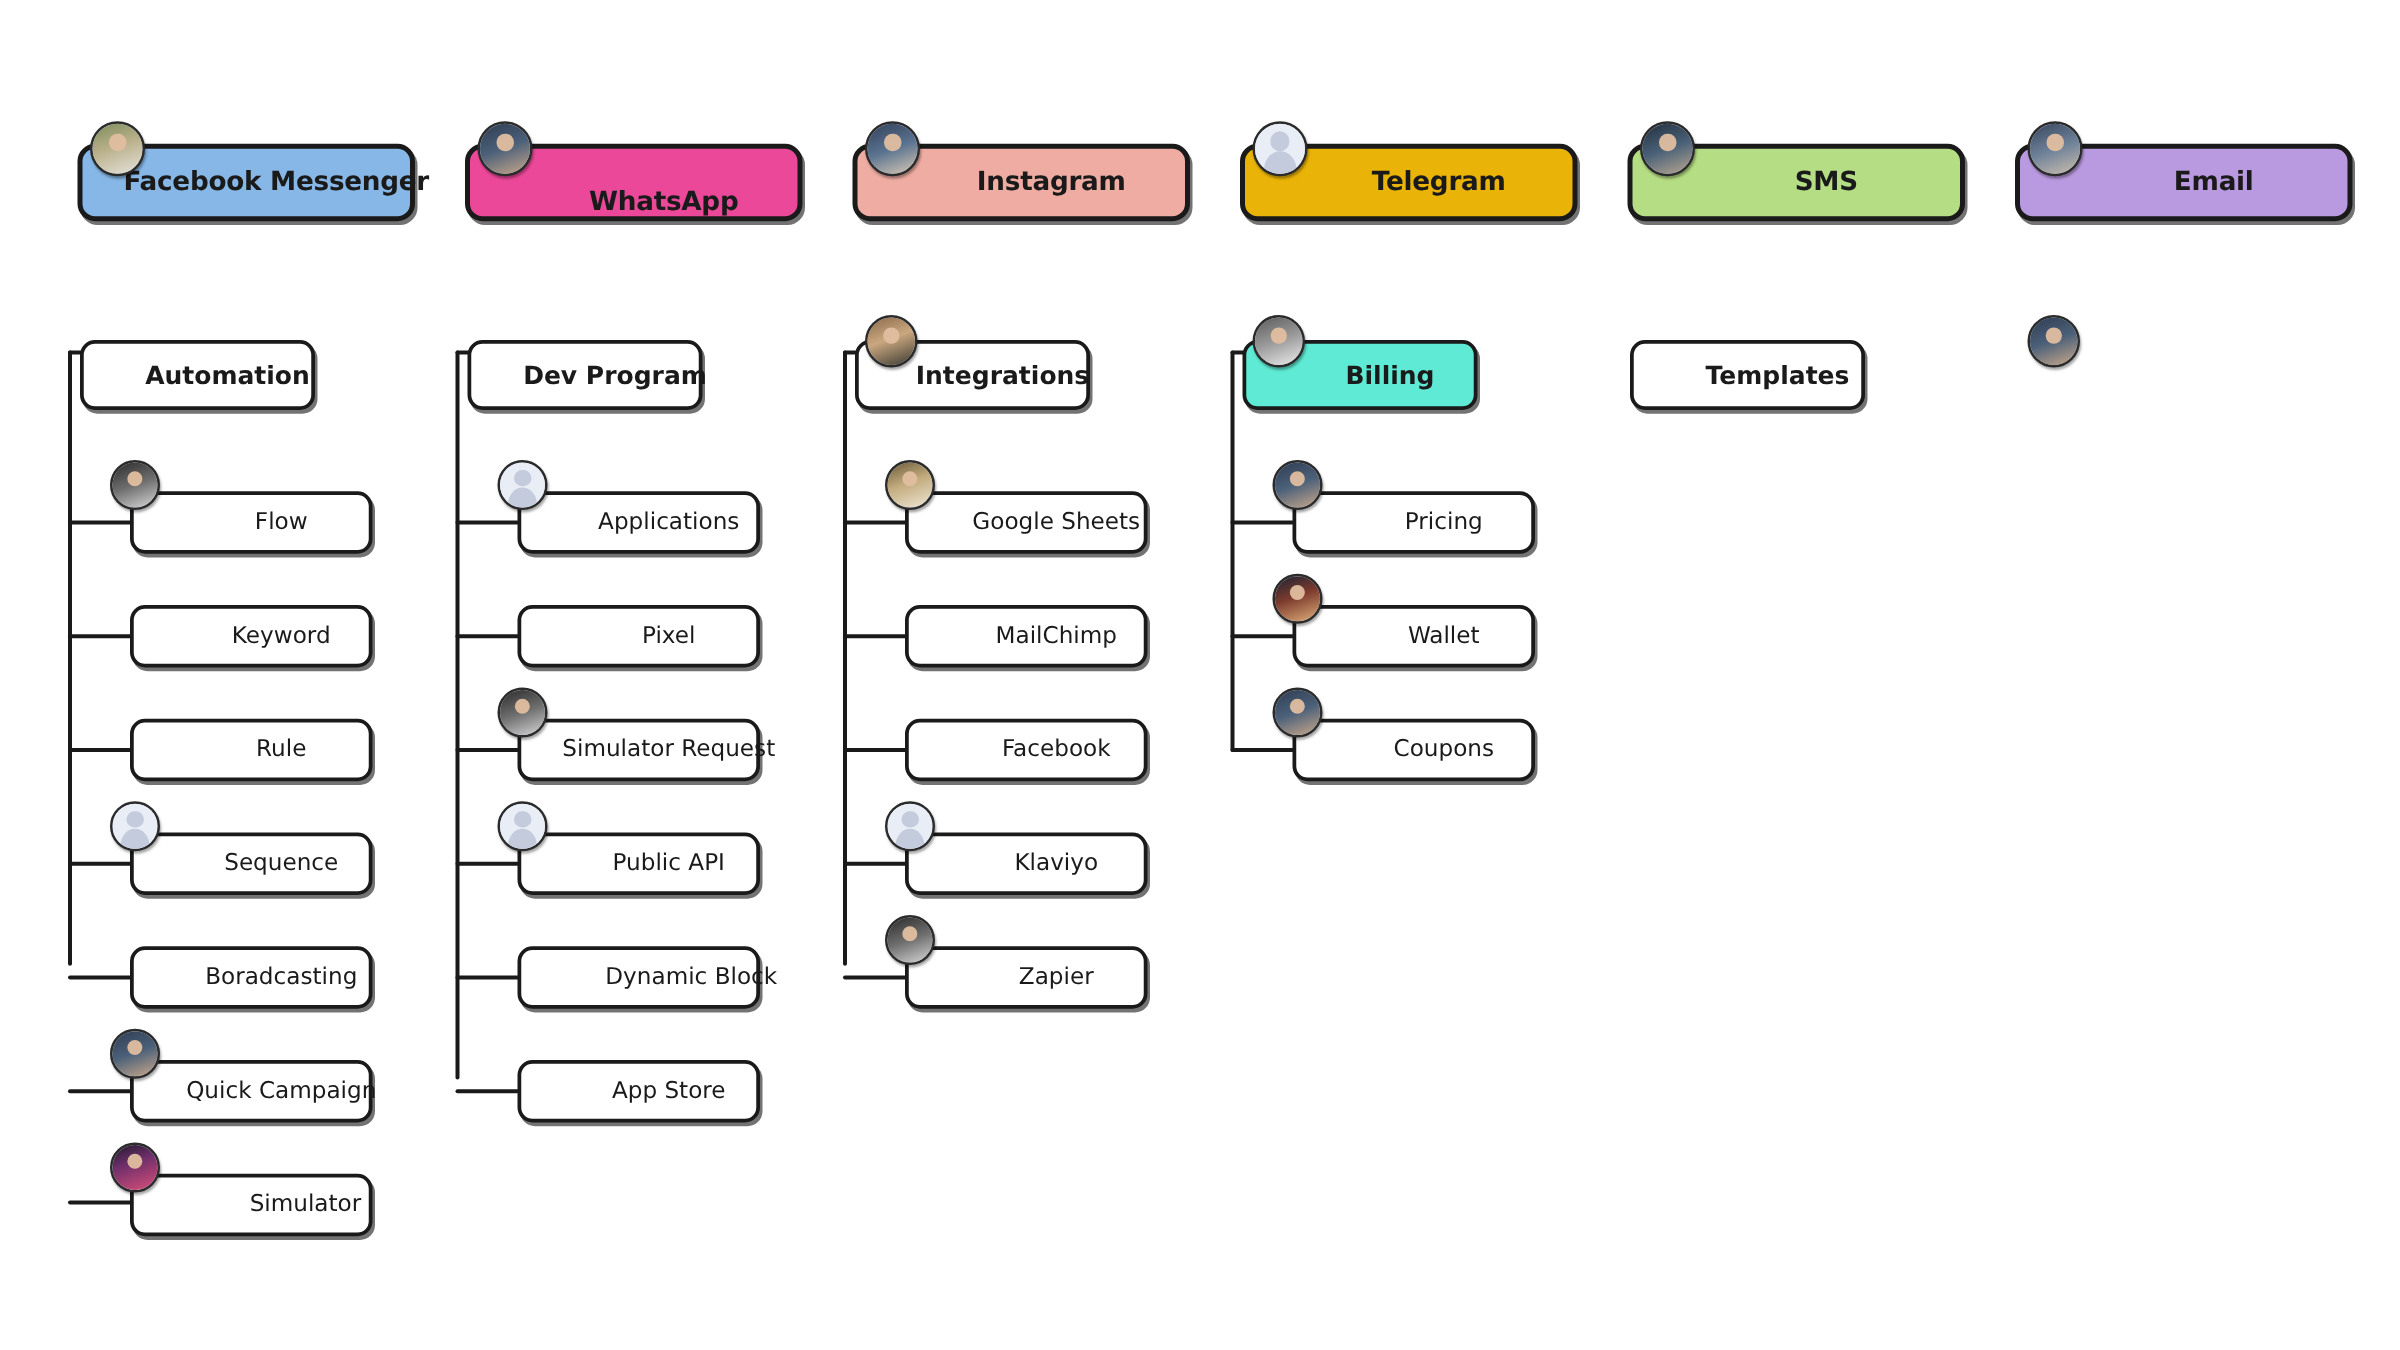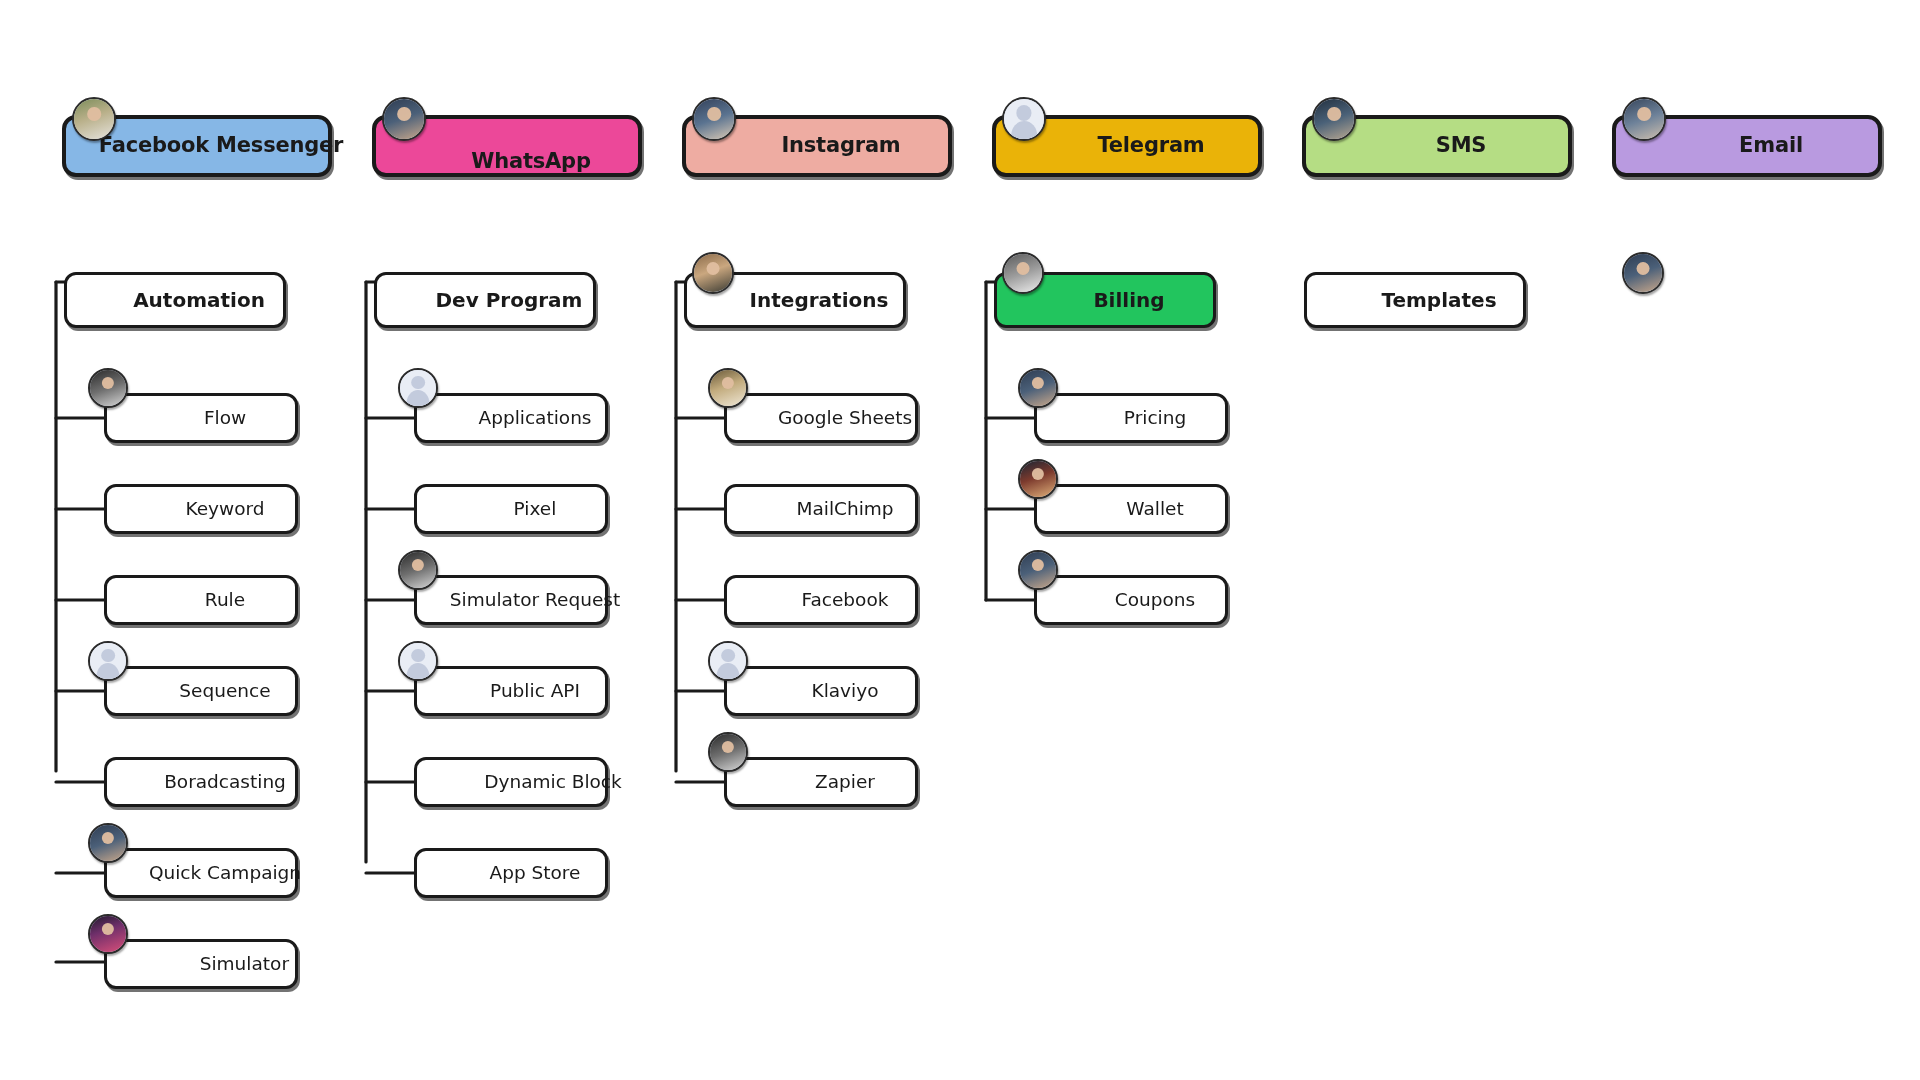--- a/index.html
+++ b/index.html
@@ -66,21 +66,21 @@
     border-width: 4px;
   }
   .node.channel .label {
     font-size: 21px;
     font-weight: bold;
     letter-spacing: -0.2px;
   }
 
   
   .node.category {
-    width: 222px;
+    width: 188px;
     height: 56px;
   }
   .node.category .label {
     font-size: 20px;
     font-weight: bold;
   }
 
   
   .node.leaf {
     width: 194px;
@@ -260,21 +260,21 @@
     <span class="label">Dev Program</span>
   </div>
 
   <div class="node category" style="left: 684px; top: 272px; background: rgb(255, 255, 255);">
     <span class="label">Integrations</span>
   </div>
   <div class="avatar sz-mid photo" style="left:692px; top:252px;">
       <span class="ph p-d"></span>
     </div>
 
-  <div class="node category" style="left: 994px; top: 272px; background: #22c55e;">
+  <div class="node category" style="left: 994px; top: 272px; background: #5eead4;">
     <span class="label">Billing</span>
   </div>
   <div class="avatar sz-mid photo" style="left:1002px; top:252px;">
       <span class="ph p-f"></span>
     </div>
 
   <div class="node category" style="left: 1304px; top: 272px; background: rgb(255, 255, 255);">
     <span class="label">Templates</span>
   </div>
 

